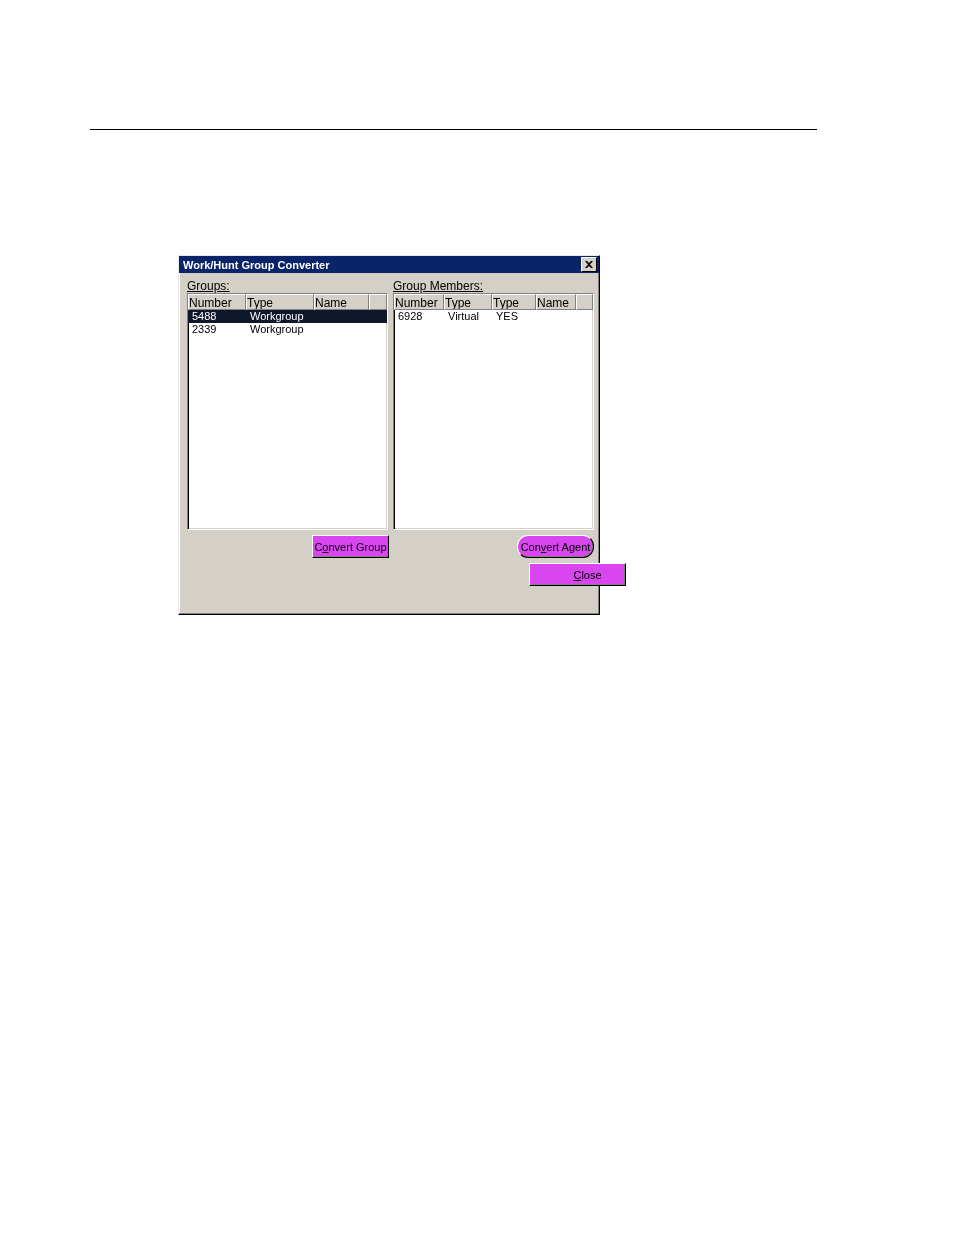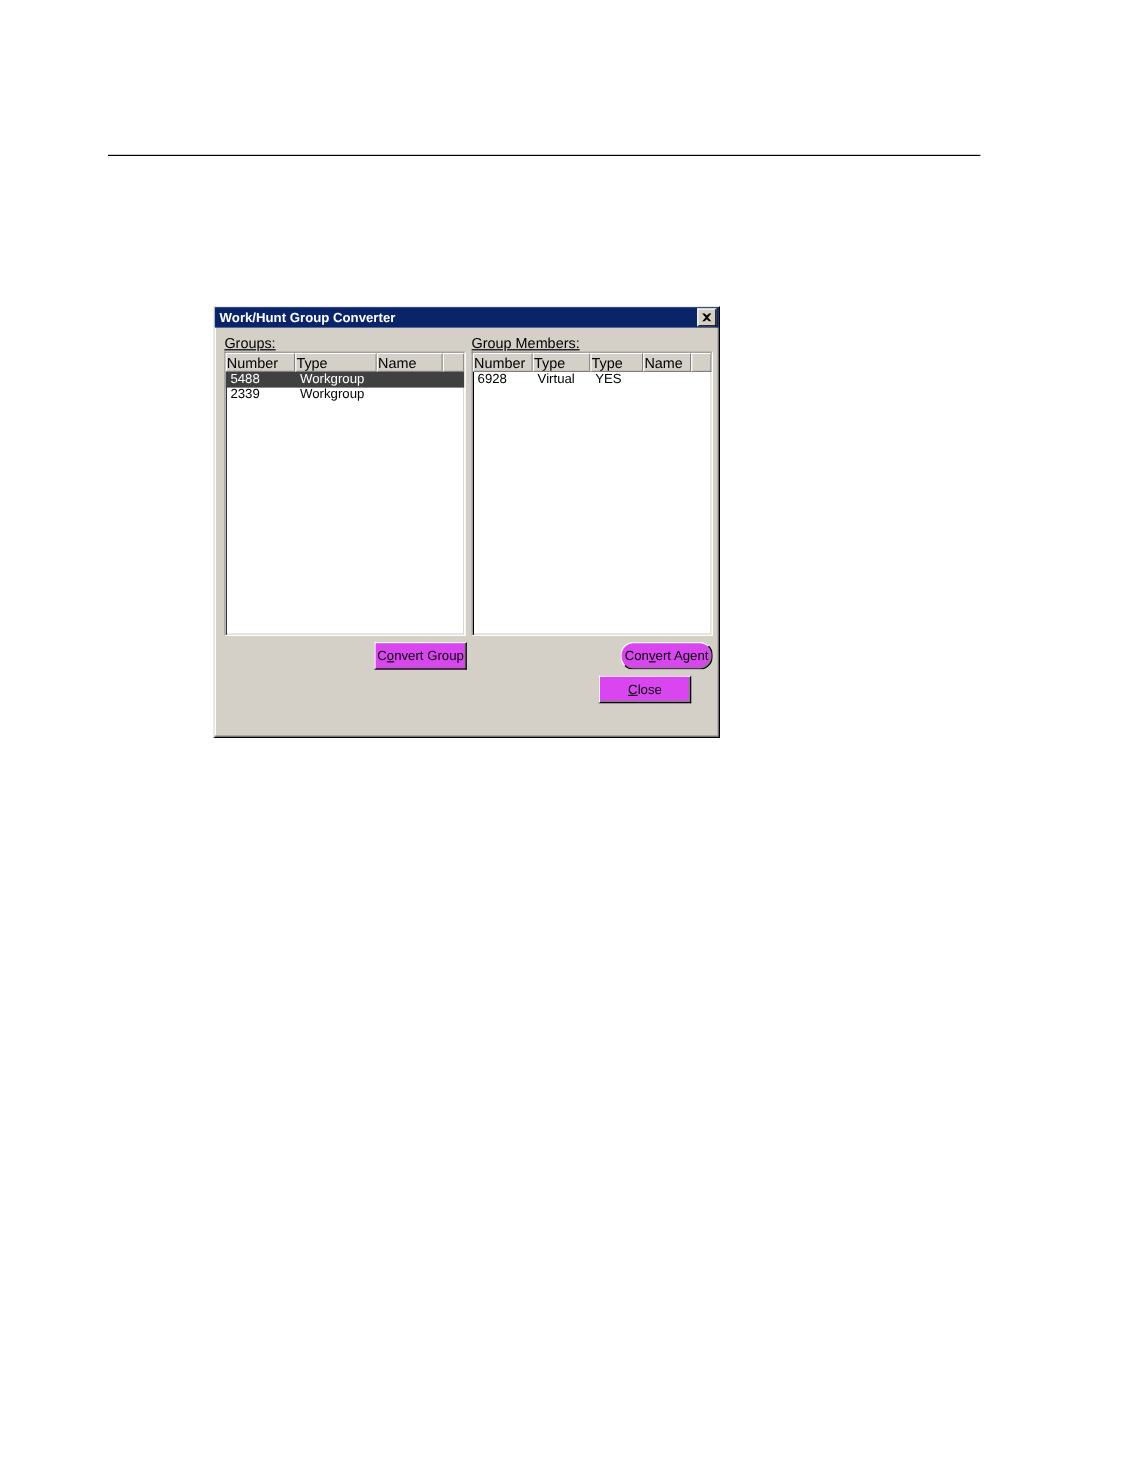--- a/index.html
+++ b/index.html
@@ -30,32 +30,32 @@
   .lv1{left:8px;width:199px;}
   .lv2{left:214px;width:199px;}
   .hdr{display:flex;height:16px;background:#d4d0c8;}
   .hdr div{border:1px solid #fff;border-right-color:#808080;
     border-bottom-color:#808080;font-size:12px;padding:1px 4px 0 0;
     box-sizing:border-box;overflow:hidden;white-space:nowrap;
     cursor:pointer;}
   .hfill{flex:1;border:1px solid #fff;border-right-color:#808080;
     border-bottom-color:#808080;}
   .row{display:flex;height:13px;font-size:11px;}
-  .row.sel{background:#404040;color:#fff;}
+  .row.sel{background:#0f172a;color:#fff;}
   .cell{padding:0 4px;box-sizing:border-box;overflow:hidden;
     white-space:nowrap;}
   .btn{position:absolute;height:21px;background:#d946ef;
     border:1px solid #000;border-top-color:#fff;border-left-color:#fff;
     box-shadow:inset -1px -1px 0 #808080;font-size:11px;
     display:flex;align-items:center;justify-content:center;
     cursor:pointer;}
   .btn .ul{text-decoration:underline;}
   .btn-convgrp{left:133px;top:262px;width:75px;}
   .btn-convagt{left:338px;top:262px;width:75px;border-radius:11px;}
-  .btn-close{left:320px;top:290px;width:75px;}
+  .btn-close{left:350px;top:290px;width:75px;padding-left:20px;}
 </style>
 </head>
 <body>
 
 <div class="rule"></div>
 
 <div class="dlg">
   <div class="titlebar">
     <span class="t">Work/Hunt Group Converter</span>
     <div class="xbtn">

